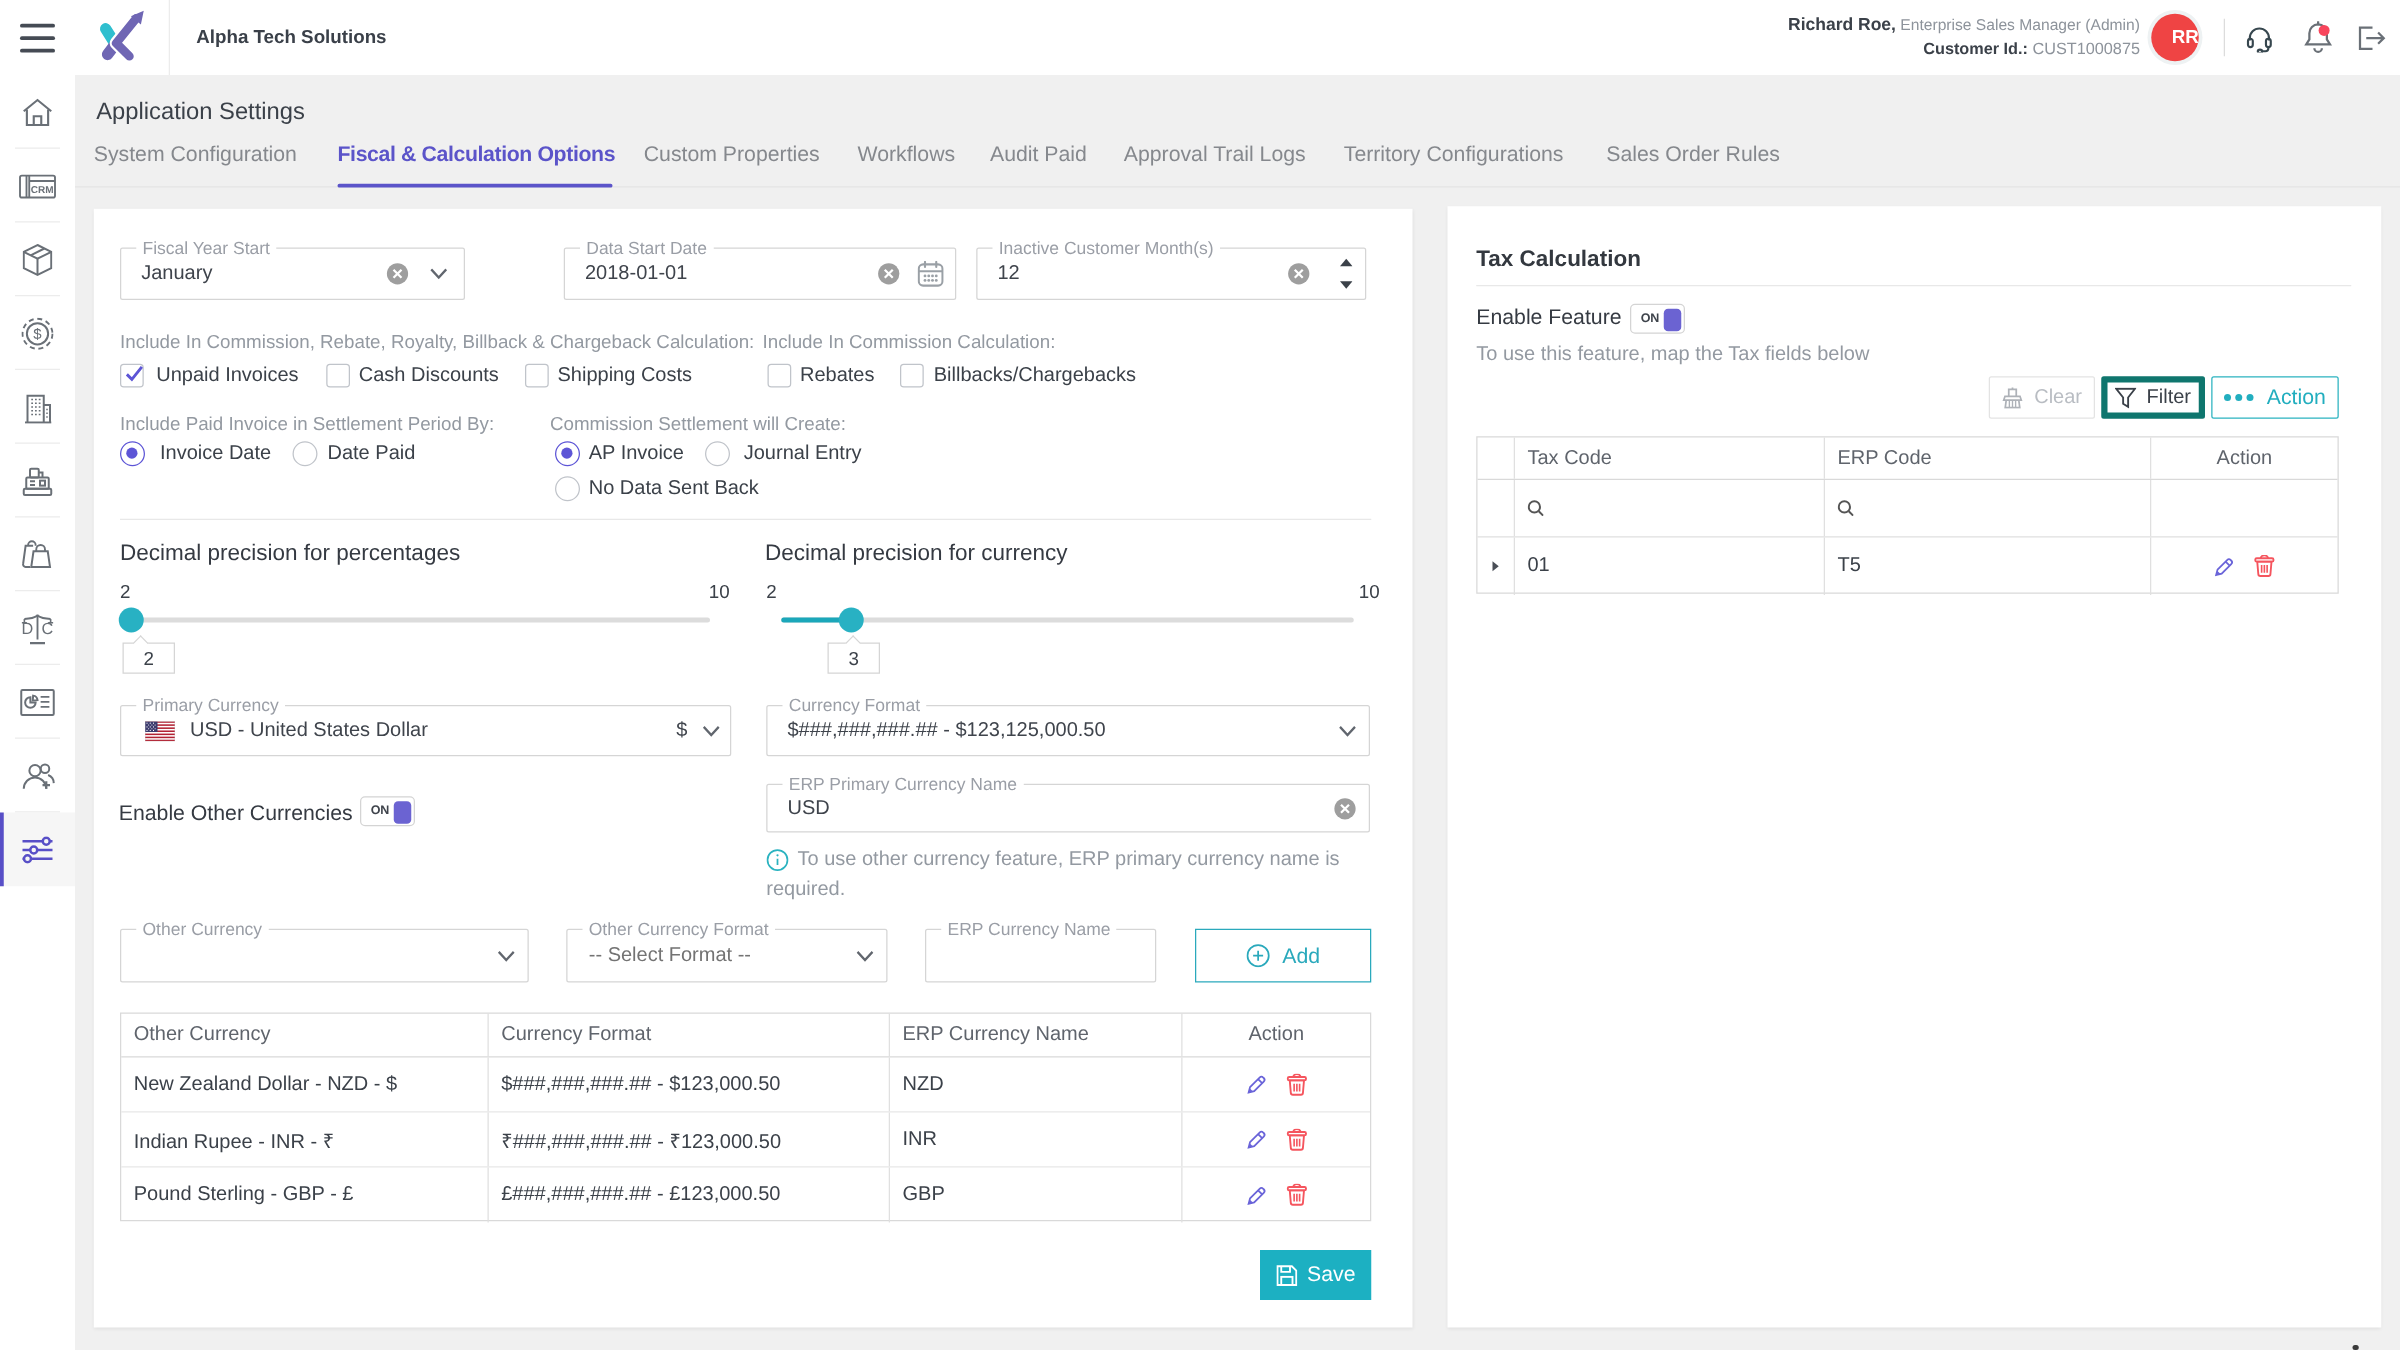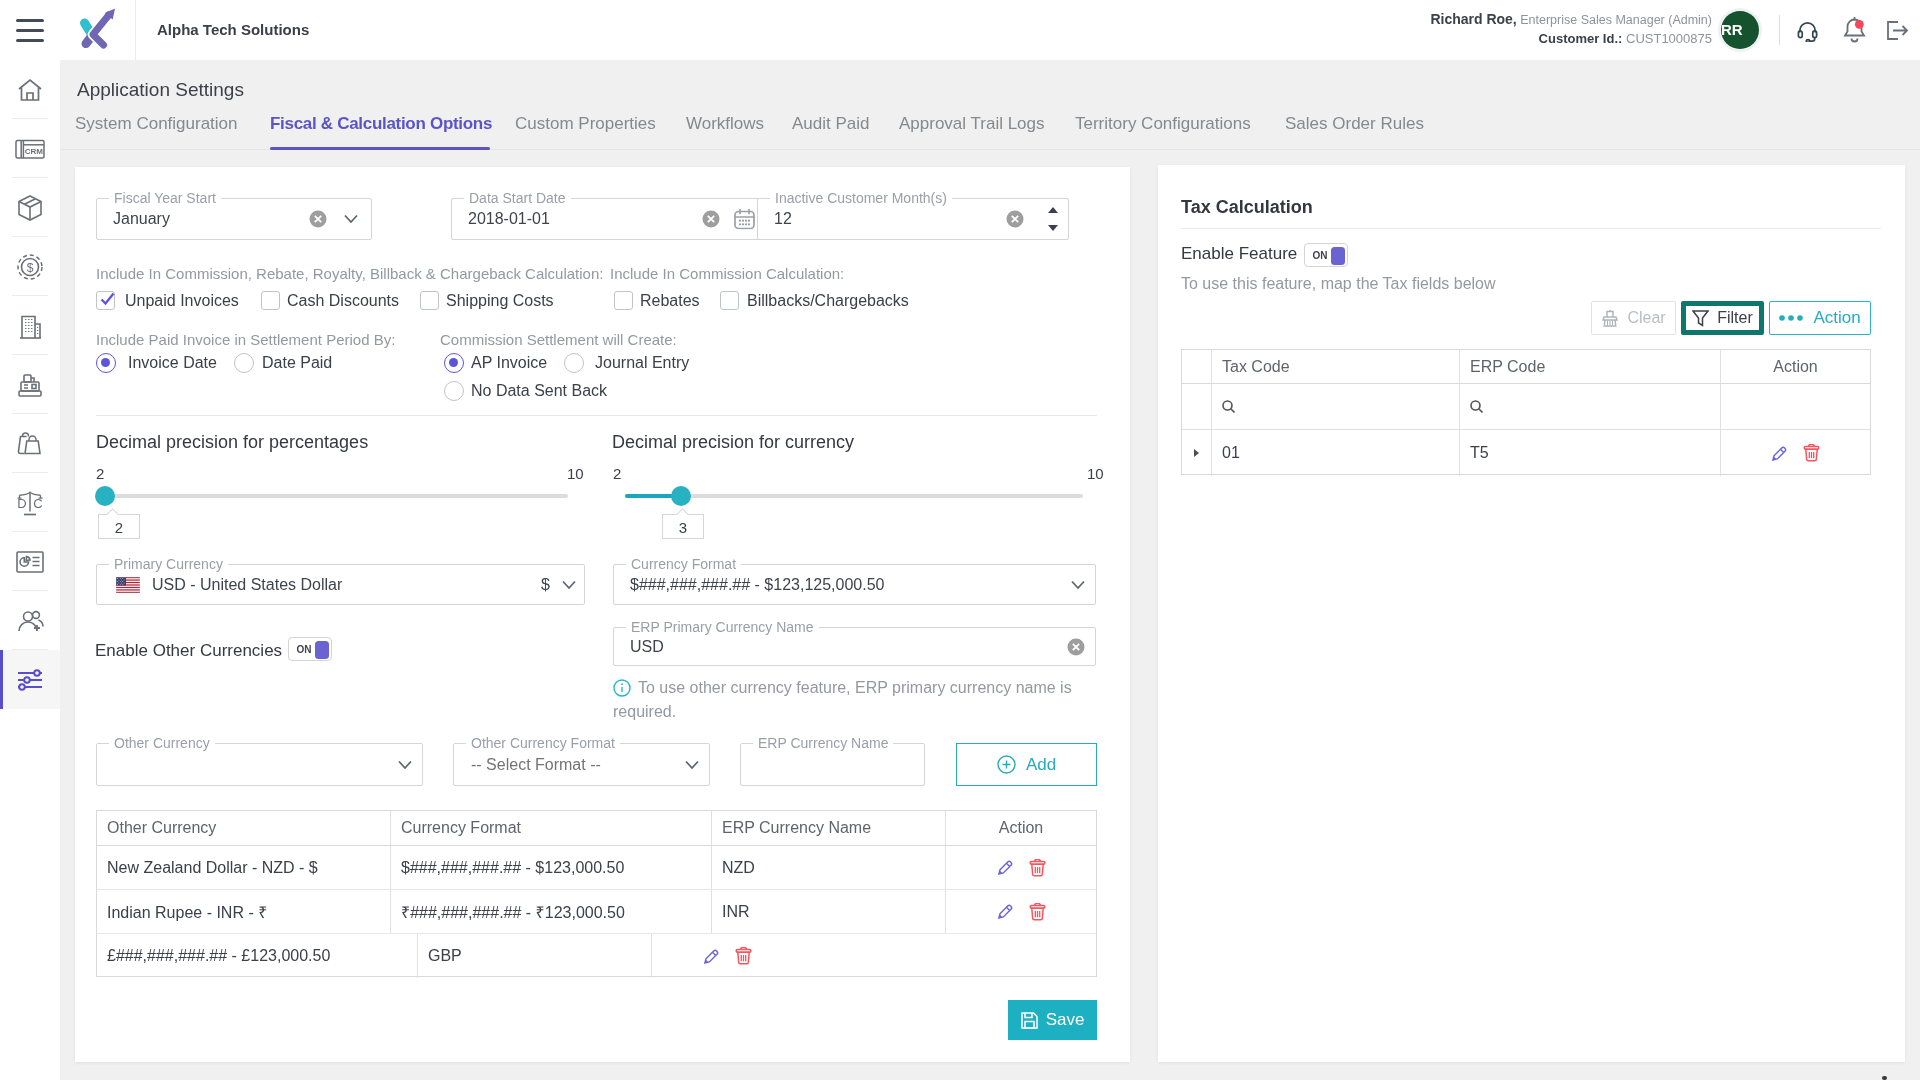--- a/index.html
+++ b/index.html
@@ -12,21 +12,21 @@
 #hamburger { position:absolute; left:16px; top:19px; width:28px; height:23px; }
 #hamburger div { height:3px; background:#454b54; border-radius:2px; margin-bottom:7px; }
 #logocell { position:absolute; left:60px; top:0; width:76px; height:60px; background:#fff; border-right:1px solid #ececec; }
 #brand { position:absolute; left:157px; top:0; height:60px; line-height:60px; font-weight:bold; font-size:15px; color:#3a4049; }
 
 #userinfo { position:absolute; right:208px; top:11px; text-align:right; }
 #userinfo .l1 { font-size:12.5px; color:#8d939b; }
 #userinfo .l1 b { color:#3b4149; font-size:14px;margin-top:16px; }
 #userinfo .l2 { font-size:13px; color:#8d939b; margin-top:4px; }
 #userinfo .l2 b { color:#3b4149; }
-#avatar { position:absolute; left:1721px; top:11px; width:38px; height:38px; border-radius:50%; background:#14532d; box-shadow:0 0 0 3px #eef2f3; color:#fff; font-size:15px; font-weight:bold; text-align:left; line-height:38px; }
+#avatar { position:absolute; left:1721px; top:11px; width:38px; height:38px; border-radius:50%; background:#ef4444; box-shadow:0 0 0 3px #eef2f3; color:#fff; font-size:15px; font-weight:bold; text-align:right; line-height:38px; }
 #topdiv { position:absolute; left:1779px; top:15px; width:1px; height:30px; background:#dcdcdc; }
 
 
 #sidebar { position:absolute; left:0; top:60px; width:60px; height:1020px; background:#fff; z-index:9; }
 .sideitem { position:relative; width:60px; height:59px; display:flex; align-items:center; justify-content:center; }
 .sideitem:after { content:""; position:absolute; left:12px; right:12px; bottom:0; height:1px; background:#ececec; }
 .sideitem.active:after { display:none; }
 .sideitem.active { background:#f6f6f6; }
 .sideitem.active:before { content:""; position:absolute; left:0; top:0; bottom:0; width:3px; background:#584fc7; }
 
@@ -270,21 +270,21 @@
           <circle cx="9" cy="12.2" r="1.15"></circle>
           <circle cx="12" cy="12.2" r="1.15"></circle>
           <circle cx="15" cy="12.2" r="1.15"></circle>
           <circle cx="6" cy="15.8" r="1.15"></circle>
           <circle cx="9" cy="15.8" r="1.15"></circle>
           <circle cx="12" cy="15.8" r="1.15"></circle>
           <circle cx="15" cy="15.8" r="1.15"></circle>
         </g>
       </svg>
   </div>
-  <div class="field" style="left:682px;top:31px;width:312px;height:42px">
+  <div class="field" style="left:706px;top:31px;width:312px;height:42px">
     <span class="lbl">Inactive Customer Month(s)</span>
       <span class="val">12</span>
     <svg class="iconbtn" style="right:44px" width="18" height="18" viewBox="0 0 18 18">
         <circle cx="9" cy="9" r="8.5" fill="#9e9e9e"></circle>
         <path d="M5.8 5.8 L12.2 12.2 M12.2 5.8 L5.8 12.2" stroke="#fff" stroke-width="1.8"></path>
       </svg>
     <svg class="iconbtn" style="right:10px" width="10" height="26" viewBox="0 0 10 26">
         <path d="M0 7 L5 1 L10 7 Z" fill="#3b4149"></path>
         <path d="M0 19 L5 25 L10 19 Z" fill="#3b4149"></path>
       </svg>
@@ -462,20 +462,21 @@
           </svg>
           <svg width="17" height="18" viewBox="0 0 17 18" fill="none" stroke="#f5555e" stroke-width="1.5">
             <path d="M5.6 2.6 a2.9 2.3 0 0 1 5.8 0"></path>
             <rect x="1.2" y="2.6" width="14.6" height="2.7" rx="1.2"></rect>
             <path d="M2.8 5.3 h11.4 l-0.85 10 a1.6 1.6 0 0 1 -1.6 1.5 H5.25 a1.6 1.6 0 0 1 -1.6 -1.5 Z"></path>
             <path d="M6.3 8 v6.2 M8.5 8 v6.2 M10.7 8 v6.2" stroke-width="1.3"></path>
           </svg>
         </div>
     </div>
     <div class="drow" style="height:44px">
+      <div class="cell" style="width:294px">Pound Sterling - GBP - £</div>
       <div class="cell" style="width:321px">£###,###,###.## - £123,000.50</div>
       <div class="cell" style="width:234px">GBP</div>
       <div class="cell act" style="width:150px;justify-content:center;padding-left:0">
           <svg width="17" height="17" viewBox="0 0 18 18" fill="none" stroke="#6a64d9" stroke-width="1.5" style="margin-right:15px">
             <path d="M3.2 11.3 L11.3 3.2 a2.2 2.2 0 0 1 3.1 0 l0.4 0.4 a2.2 2.2 0 0 1 0 3.1 L6.7 14.8 L2 16 Z"></path>
             <path d="M10 4.5 L13.5 8"></path>
             <path d="M2.9 12.2 L5.8 15.1 L2 16 Z" fill="#6a64d9" stroke="none"></path>
           </svg>
           <svg width="17" height="18" viewBox="0 0 17 18" fill="none" stroke="#f5555e" stroke-width="1.5">
             <path d="M5.6 2.6 a2.9 2.3 0 0 1 5.8 0"></path>

